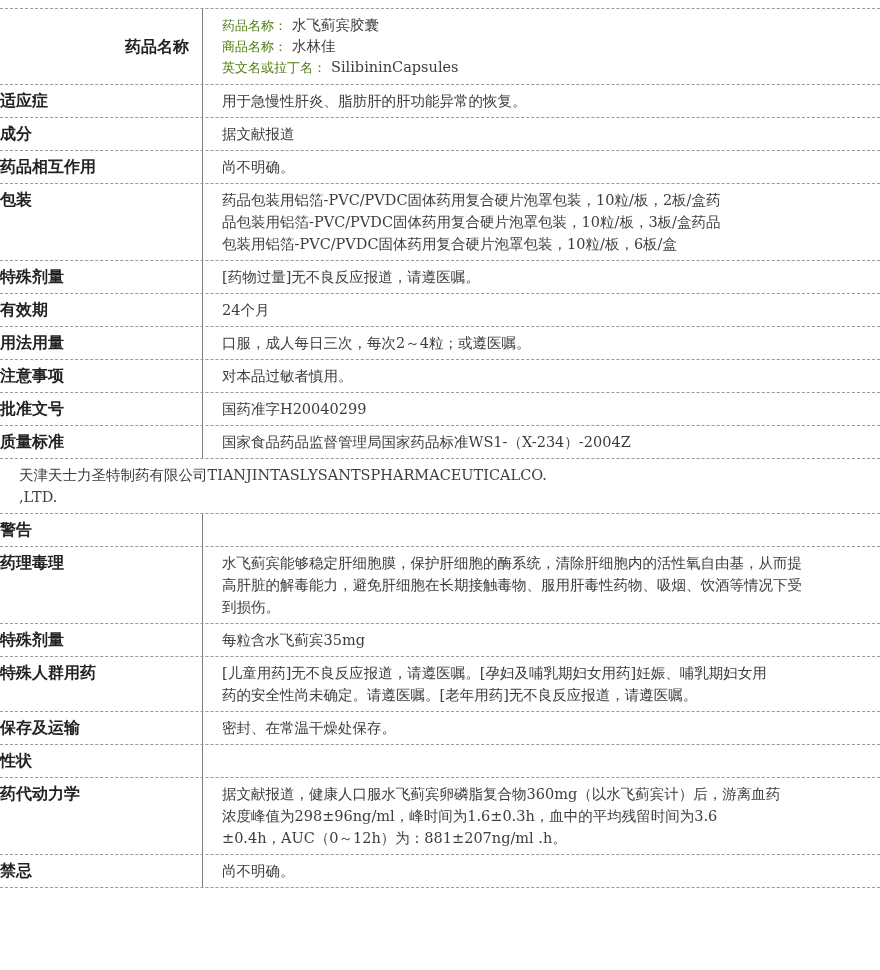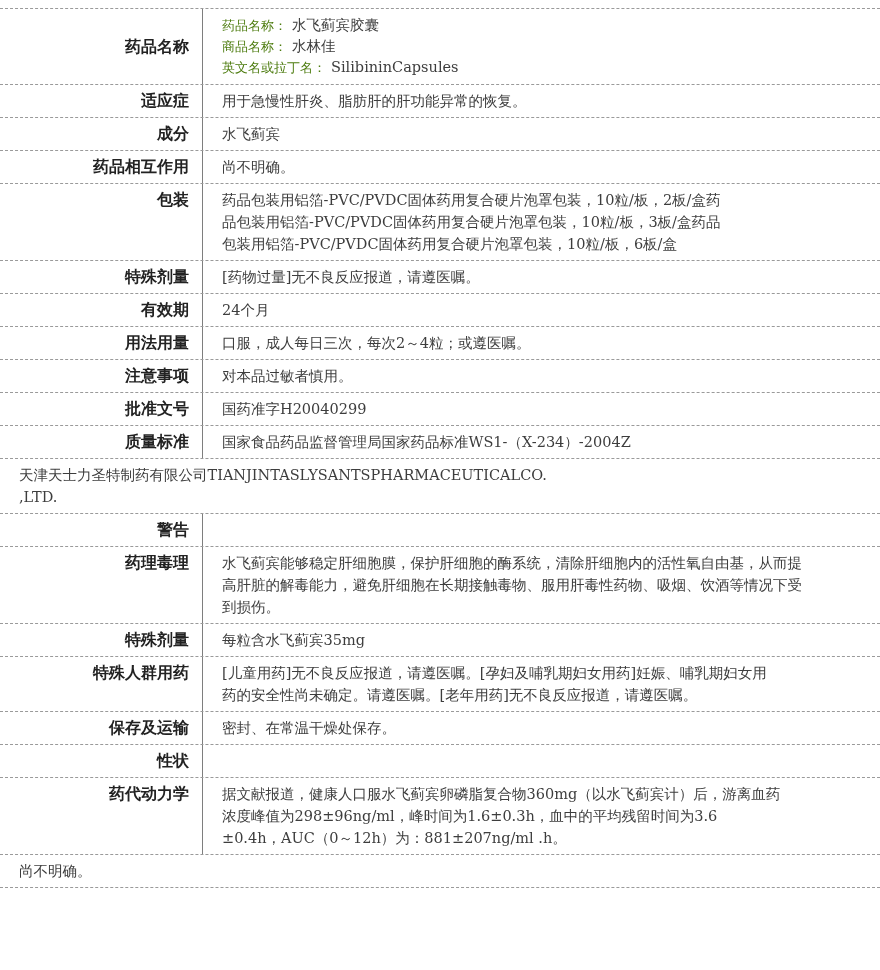--- a/index.html
+++ b/index.html
@@ -21,21 +21,20 @@
   }
   .frow {
     display: flex;
     border-bottom: 1px dashed #9a9a9a;
   }
   .flabel {
     flex: 0 0 203px;
     width: 203px;
     box-sizing: border-box;
     padding: 5px 13px 5px 0;
-    text-align: right;
     font-weight: bold;
     font-size: 16px;
     line-height: 22px;
     color: #222222;
     border-right: 1px solid #7e7e7e;
   }
   .fvalue {
     flex: 1 1 auto;
     box-sizing: border-box;
     padding: 5px 10px 5px 19px;
@@ -90,21 +89,21 @@
     </div>
   </div>
 
   <div id="rows-container">
       <div class="frow">
         <div class="flabel">适应症</div>
         <div class="fvalue">用于急慢性肝炎、脂肪肝的肝功能异常的恢复。</div>
       </div>
       <div class="frow">
         <div class="flabel">成分</div>
-        <div class="fvalue">水飞蓟宾</div>
+        <div class="fvalue">据文献报道</div>
       </div>
       <div class="frow">
         <div class="flabel">药品相互作用</div>
         <div class="fvalue">尚不明确。</div>
       </div>
       <div class="frow">
         <div class="flabel">包装</div>
         <div class="fvalue">药品包装用铝箔-PVC/PVDC固体药用复合硬片泡罩包装，10粒/板，2板/盒药
 品包装用铝箔-PVC/PVDC固体药用复合硬片泡罩包装，10粒/板，3板/盒药品
 包装用铝箔-PVC/PVDC固体药用复合硬片泡罩包装，10粒/板，6板/盒</div>
@@ -163,17 +162,18 @@
       <div class="frow">
         <div class="flabel">性状</div>
       </div>
       <div class="frow">
         <div class="flabel">药代动力学</div>
         <div class="fvalue">据文献报道，健康人口服水飞蓟宾卵磷脂复合物360mg（以水飞蓟宾计）后，游离血药
 浓度峰值为298±96ng/ml，峰时间为1.6±0.3h，血中的平均残留时间为3.6
 ±0.4h，AUC（0～12h）为：881±207ng/ml .h。</div>
       </div>
       <div class="frow">
+        <div class="flabel">禁忌</div>
         <div class="fvalue">尚不明确。</div>
       </div>
     </div>
 
 </div>
 
 </body></html>

